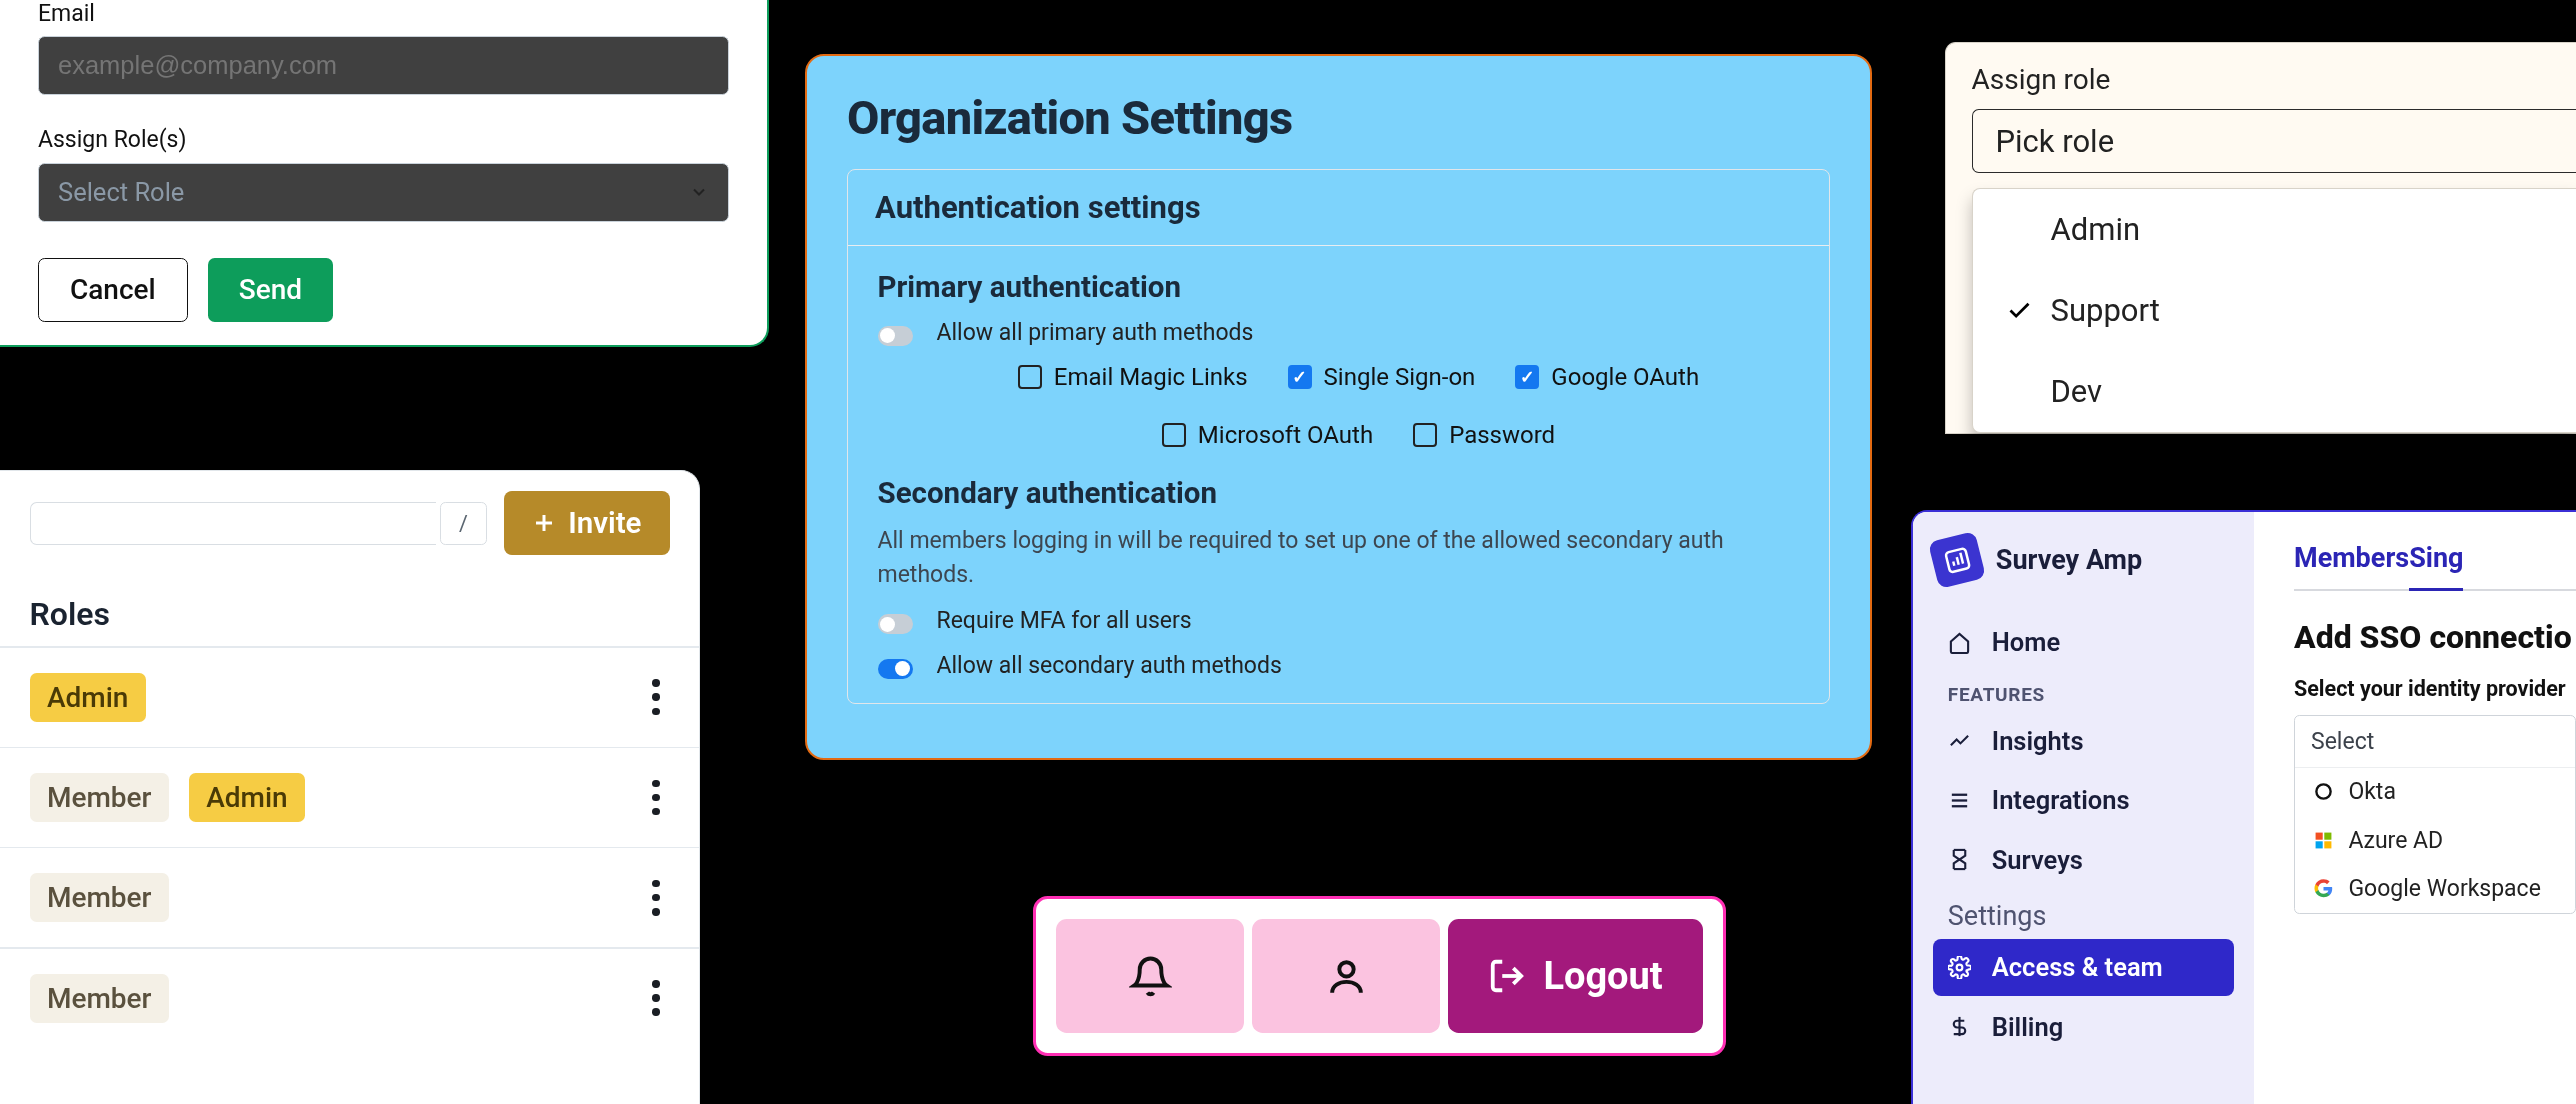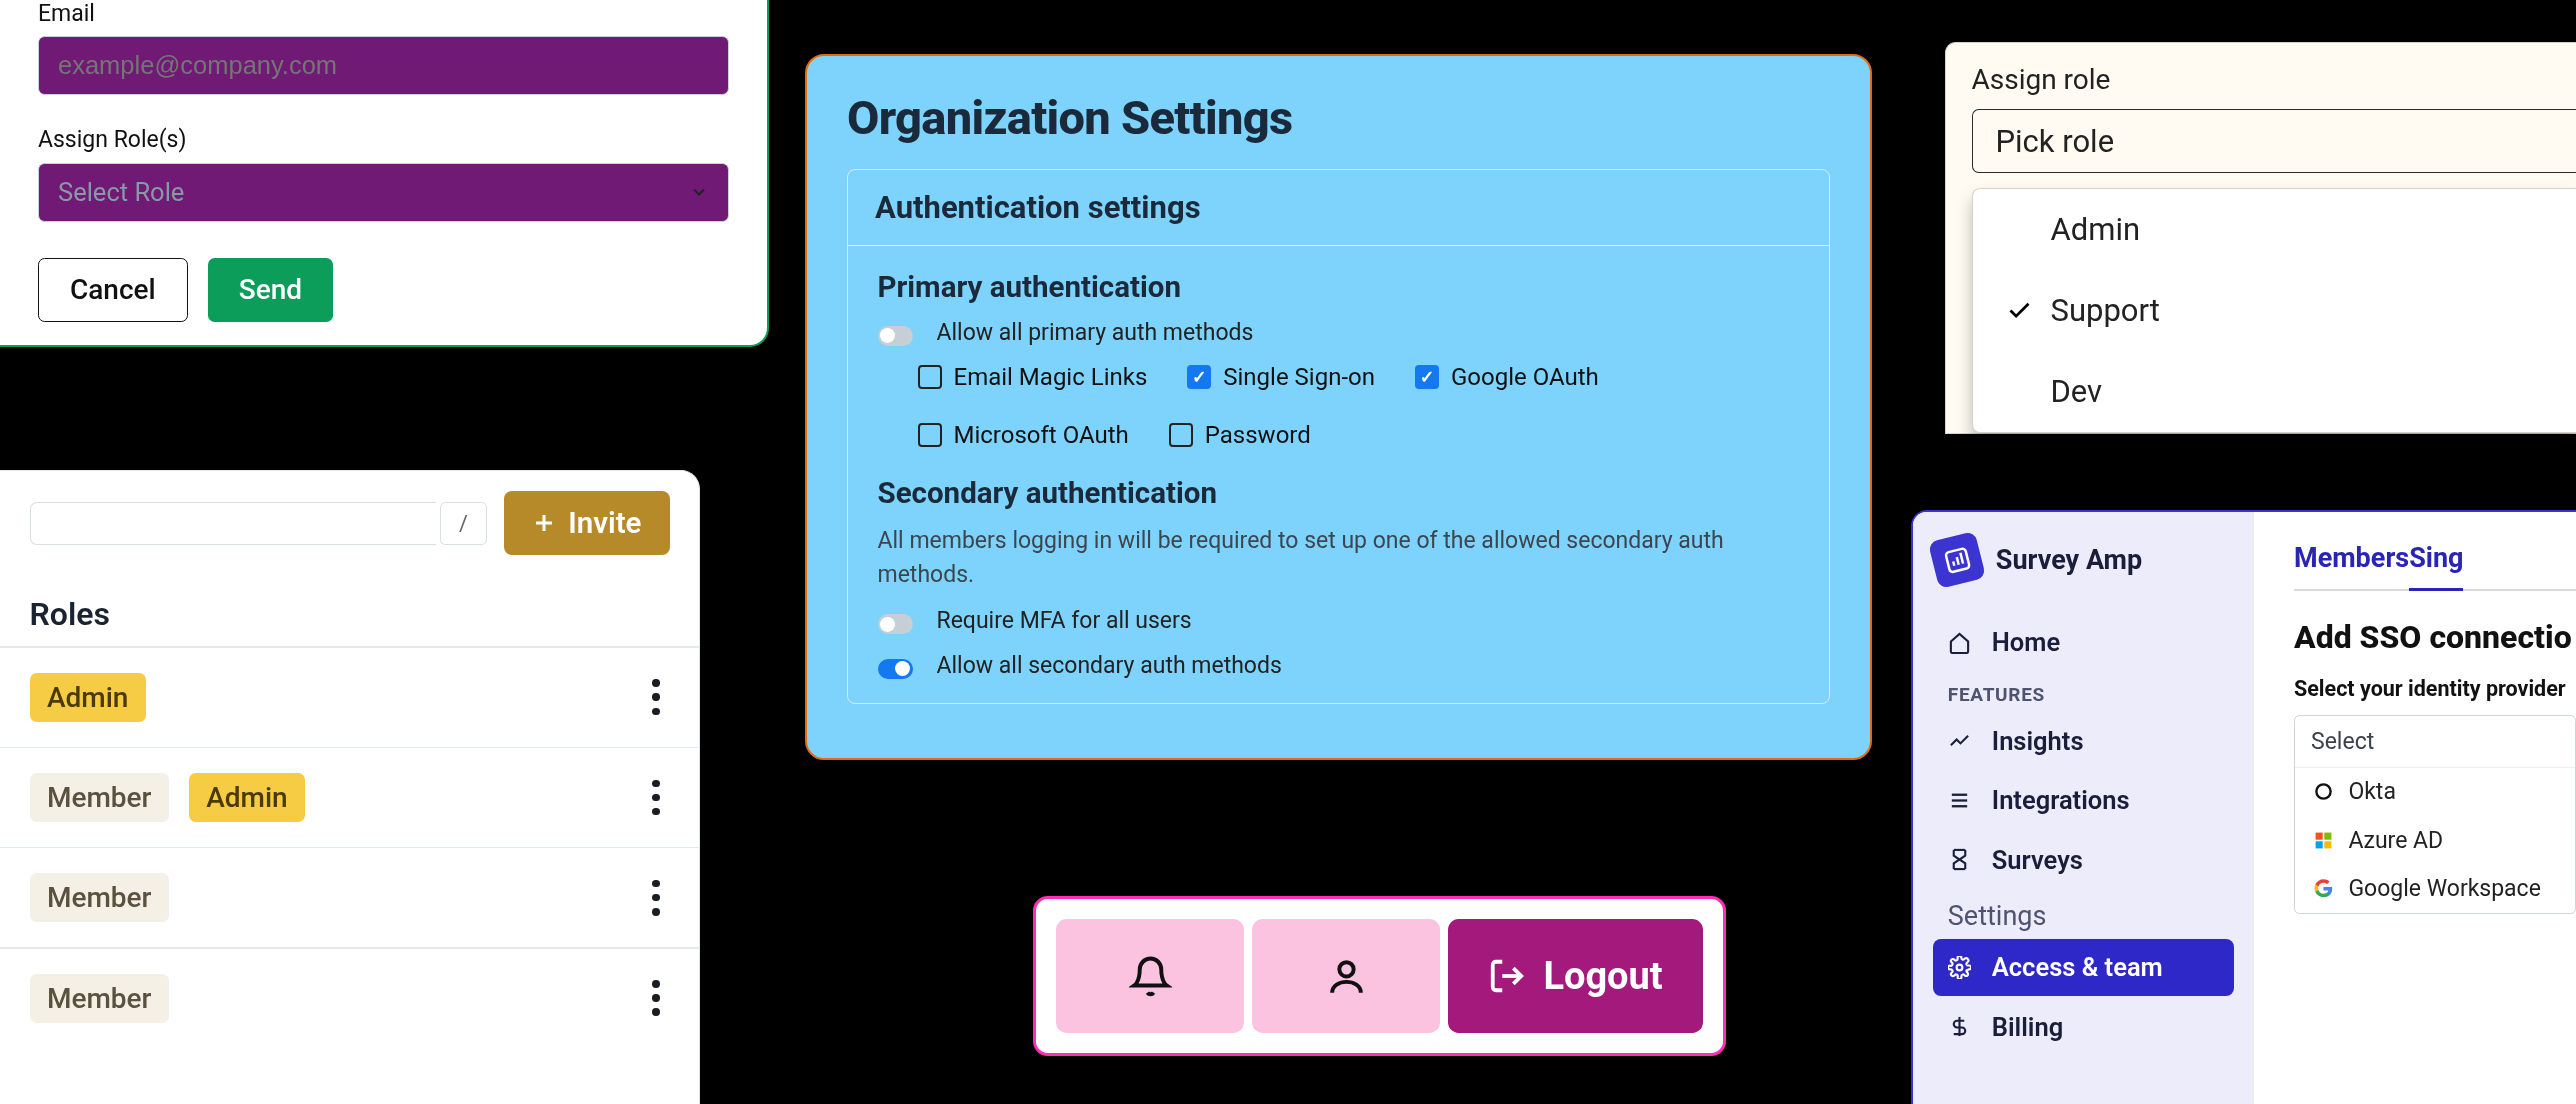--- a/index.html
+++ b/index.html
@@ -33,21 +33,21 @@
   }
   .invite-panel input.text,
   .invite-panel .select {
     width: 100%;
     height: 59px;
     border: 1.3px solid #c9d2da;
     border-radius: 6.7px;
     font-size: 25.5px;
     padding: 0 19px;
     color: #8a98a6;
-    background: #701a75;
+    background: #404040;
   }
   .invite-panel .select {
     display:flex; align-items:center; justify-content:space-between;
   }
   .invite-panel .buttons { display:flex; gap:20px; margin-top:36px; }
   .invite-panel .btn {
     height: 64px;
     border-radius: 6.7px;
     font-size: 28px;
     font-weight: 500;
@@ -122,21 +122,21 @@
   .sect-title { font-size:29.5px; font-weight:700; color:#1a2a3b; margin-bottom:14.8px;}
   .toggle-row { display:flex; align-items:flex-end; gap:24px; font-size:23px; color:#222; margin-bottom:17.4px; }
   .toggle {
     width:35px; height:20px; border-radius:10.7px; position:relative; flex-shrink:0;
   }
   .toggle.off { background:#c6ced6; }
   .toggle.on { background:#1478f0; }
   .toggle::after { content:""; position:absolute; width:14.8px; height:14.8px; background:#fff; border-radius:50%; top:2.7px; }
   .toggle.off::after { left:2.7px; }
   .toggle.on::after { right:2.7px; }
-  .check-row { display:flex; flex-wrap:wrap; gap:29.5px 40px; padding-left:40px; margin-bottom:27px; }
+  .check-row { display:flex; flex-wrap:wrap; gap:29.5px 40px; padding-left:40px; margin-bottom:27px;justify-content:center; }
   .check-item { display:flex; align-items:center; gap:12px; font-size:24px; color:#111; }
   .cbox {
     width:24px; height:24px; border:2px solid #222; border-radius:4px; flex-shrink:0;
     display:flex;align-items:center;justify-content:center;
   }
   .cbox.checked { background:#1478f0; border-color:#1478f0; }
   .cbox.checked::after { content:"✓"; color:#fff; font-size:17.4px; font-weight:700; }
   .desc { font-size:23px; color:#3d4650; margin:6.7px 0 16px 0; line-height:1.45; }
 
   

